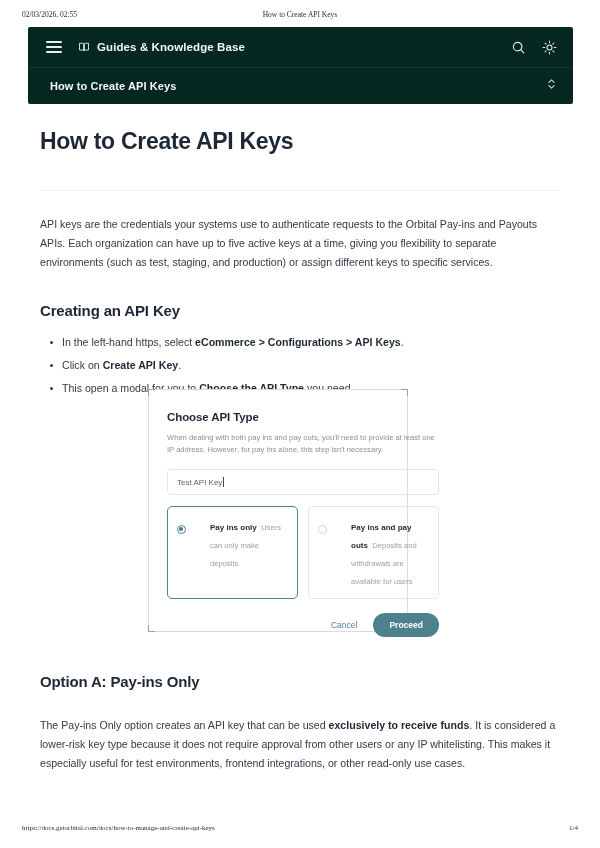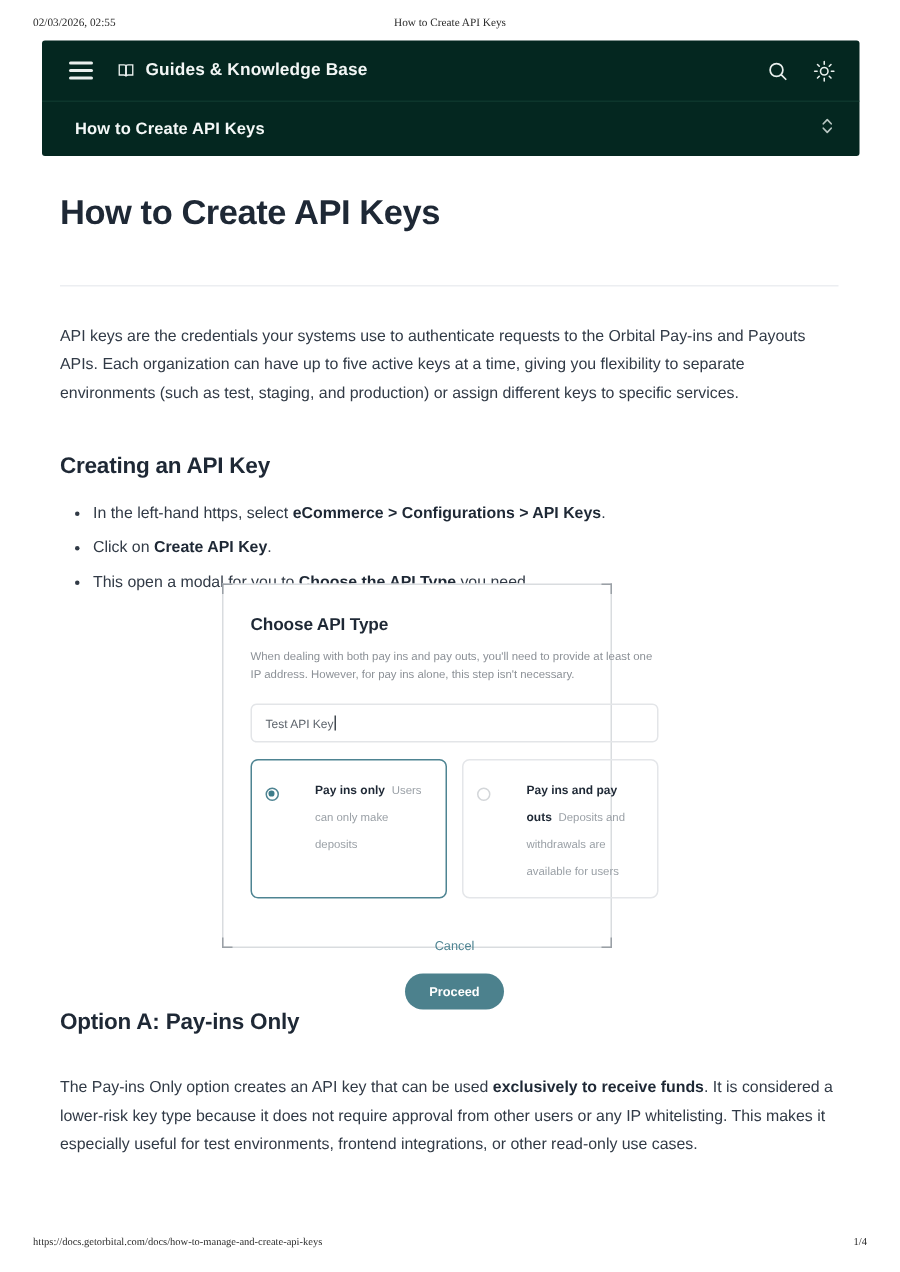--- a/index.html
+++ b/index.html
@@ -309,26 +309,25 @@
     color: #1e2835;
     line-height: 11px;
   }
   .opt-text .ot-sub {
     margin-top: 2px;
     font-size: 7.6px;
     line-height: 11px;
     color: #9aa0a6;
   }
   .modal-actions {
-    margin-top: 26px;
+    margin-top: 14px;
     display: flex;
     align-items: center;
     justify-content: flex-end;
     gap: 14px;
-    flex-direction: column;
   }
   .btn-cancel {
     font-size: 8.5px;
     color: #4e8492;
     background: none;
     border: none;
     padding: 0 2px;
     font-family: inherit;
     cursor: pointer;
   }

